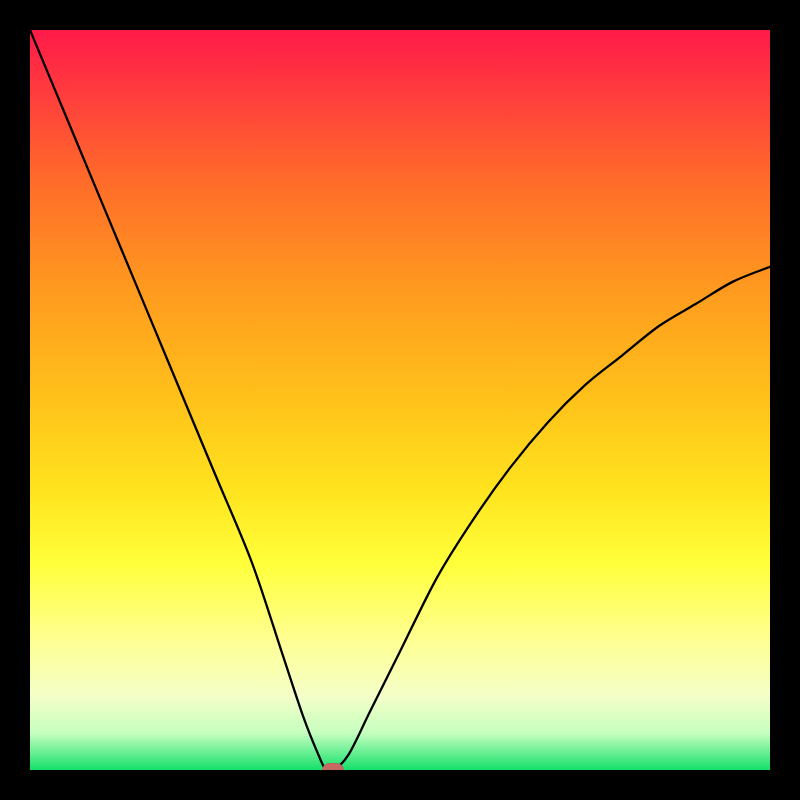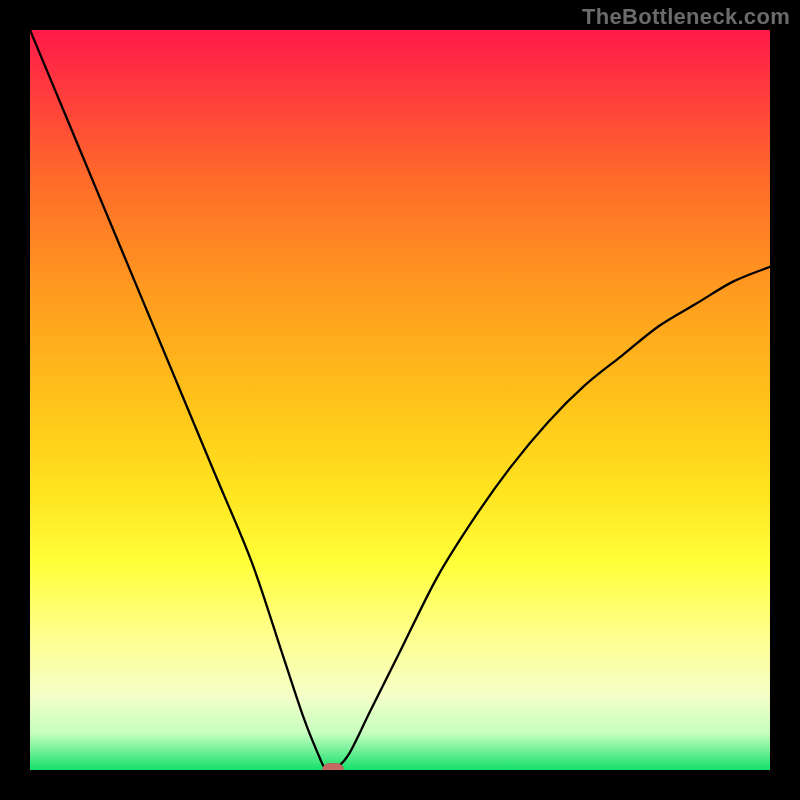--- a/index.html
+++ b/index.html
@@ -69,21 +69,20 @@
     border-radius: 8px / 7px;
     transform: translate(-50%, -50%);
     z-index: 2;
     box-shadow: 0 0 0 0.5px rgba(0,0,0,0.1) inset;
   }
 </style>
 </head>
 <body>
 
 <div class="frame">
-  <div class="watermark">TheBottleneck.com</div>
 
   <div class="plot">
     <div class="gradient"></div>
 
     <svg class="curve" viewBox="0 0 740 740" preserveAspectRatio="none">
       <path id="curve-path" d="M 0 0 C 6.166666666666667 14.799999999999992, 24.666666666666664 59.199999999999946, 37 88.79999999999995 C 49.333333333333336 118.39999999999996, 61.666666666666664 148.00000000000003, 74 177.60000000000002 C 86.33333333333333 207.20000000000002, 98.66666666666667 236.79999999999998, 111 266.4 C 123.33333333333333 296, 135.66666666666666 325.59999999999997, 148 355.2 C 160.33333333333334 384.8, 172.66666666666666 414.4, 185 444 C 197.33333333333334 473.6, 210.9 503.19999999999993, 222 532.8 C 233.1 562.4, 242.9666666666667 595.7, 251.60000000000002 621.6 C 260.23333333333335 647.5, 267.6333333333333 670.9333333333334, 273.8 688.2 C 279.9666666666667 705.4666666666667, 284.90000000000003 716.5666666666667, 288.6 725.2 C 292.3 733.8333333333334, 293.53333333333336 737.5333333333333, 296 740 C 298.46666666666664 742.4666666666667, 299.7 742.4666666666667, 303.4 740 C 307.09999999999997 737.5333333333333, 312.0333333333333 735.0666666666667, 318.2 725.2 C 324.3666666666667 715.3333333333334, 331.7666666666667 698.0666666666666, 340.40000000000003 680.8 C 349.03333333333336 663.5333333333333, 358.9 643.8, 370 621.6 C 381.1 599.4000000000001, 394.66666666666674 569.8000000000001, 407.00000000000006 547.6 C 419.33333333333337 525.4, 431.6666666666667 506.9, 444 488.4 C 456.3333333333333 469.9, 468.6666666666667 452.6333333333333, 481 436.6 C 493.3333333333333 420.5666666666667, 505.6666666666667 405.7666666666667, 518 392.20000000000005 C 530.3333333333334 378.6333333333334, 542.6666666666666 366.3, 555 355.2 C 567.3333333333334 344.09999999999997, 579.6666666666666 335.46666666666664, 592 325.59999999999997 C 604.3333333333334 315.7333333333333, 616.6666666666666 304.6333333333333, 629 296 C 641.3333333333334 287.3666666666667, 653.6666666666666 281.20000000000005, 666 273.8 C 678.3333333333334 266.4, 690.6666666666666 257.76666666666665, 703 251.59999999999997 C 715.3333333333334 245.43333333333328, 733.8333333333334 239.26666666666662, 740 236.79999999999995" fill="none" stroke="#000" stroke-width="2.3" stroke-linecap="round" stroke-linejoin="round"></path>
     </svg>
 
     <div id="marker" class="marker" style="left: 303.4px; top: 740px; background: rgb(196, 106, 98);"></div>
   </div>

